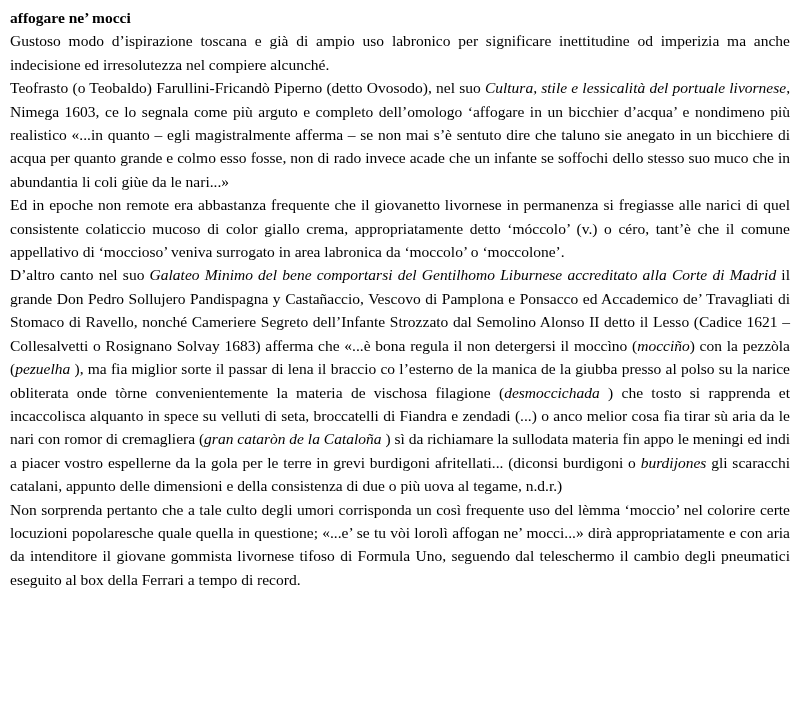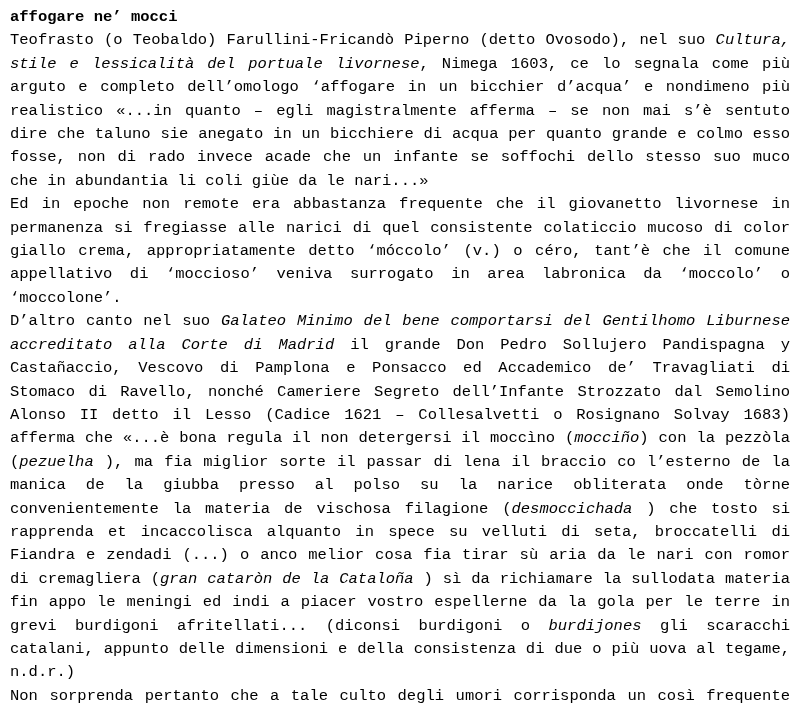--- a/index.html
+++ b/index.html
@@ -7,21 +7,21 @@
     padding: 0;
     background: #ffffff;
   }
   .page {
     width: 800px;
     height: 711px;
     box-sizing: border-box;
     padding: 6px 10px 0 10px;
     background: #ffffff;
     color: #000000;
-    font-family: Liberation Mono, monospace;
+    font-family: Liberation Serif, serif;
     font-size: 15.5px;
     line-height: 23.4px;
     overflow: hidden;
   }
   .entry-title {
     margin: 0;
     font-size: 15.5px;
     font-weight: bold;
     line-height: 23.4px;
   }
@@ -32,18 +32,19 @@
   .i {
     font-style: italic;
   }
 </style>
 </head>
 <body>
 
 <div class="page">
   <h1 class="entry-title">affogare ne’ mocci</h1>
   <div class="doc-body">
+      <p><span>Gustoso modo d’ispirazione toscana e già di ampio uso labronico per significare inettitudine od imperizia ma anche indecisione ed irresolutezza nel compiere alcunché.</span></p>
       <p><span>Teofrasto (o Teobaldo) Farullini-Fricandò Piperno (detto Ovosodo), nel suo </span><span class="i">Cultura, stile e lessicalità del portuale livornese</span><span>, Nimega 1603, ce lo segnala come più arguto e completo dell’omologo ‘affogare in un bicchier d’acqua’ e nondimeno più realistico «...in quanto – egli magistralmente afferma – se non mai s’è sentuto dire che taluno sie anegato in un bicchiere di acqua per quanto grande e colmo esso fosse, non di rado invece acade che un infante se soffochi dello stesso suo muco che in abundantia li coli giùe da le nari...»</span></p>
       <p><span>Ed in epoche non remote era abbastanza frequente che il giovanetto livornese in permanenza si fregiasse alle narici di quel consistente colaticcio mucoso di color giallo crema, appropriatamente detto ‘móccolo’ (v.) o céro, tant’è che il comune appellativo di ‘moccioso’ veniva surrogato in area labronica da ‘moccolo’ o ‘moccolone’.</span></p>
       <p><span>D’altro canto nel suo </span><span class="i">Galateo Minimo del bene comportarsi del Gentilhomo Liburnese accreditato alla Corte di Madrid</span><span> il grande Don Pedro Sollujero Pandispagna y Castañaccio, Vescovo di Pamplona e Ponsacco ed Accademico de’ Travagliati di Stomaco di Ravello, nonché Cameriere Segreto dell’Infante Strozzato dal Semolino Alonso II detto il Lesso (Cadice 1621 – Collesalvetti o Rosignano Solvay 1683) afferma che «...è bona regula il non detergersi il moccìno (</span><span class="i">mocciño</span><span>) con la pezzòla (</span><span class="i">pezuelha</span><span> ), ma fia miglior sorte il passar di lena il braccio co l’esterno de la manica de la giubba presso al polso su la narice obliterata onde tòrne convenientemente la materia de vischosa filagione (</span><span class="i">desmoccichada</span><span> ) che tosto si rapprenda et incaccolisca alquanto in spece su velluti di seta, broccatelli di Fiandra e zendadi (...) o anco melior cosa fia tirar sù aria da le nari con romor di cremagliera (</span><span class="i">gran cataròn de la Cataloña</span><span> ) sì da richiamare la sullodata materia fin appo le meningi ed indi a piacer vostro espellerne da la gola per le terre in grevi burdigoni afritellati... (diconsi burdigoni o </span><span class="i">burdijones</span><span> gli scaracchi catalani, appunto delle dimensioni e della consistenza di due o più uova al tegame, n.d.r.)</span></p>
       <p><span>Non sorprenda pertanto che a tale culto degli umori corrisponda un così frequente uso del lèmma ‘moccio’ nel colorire certe locuzioni popolaresche quale quella in questione; «...e’ se tu vòi lorolì affogan ne’ mocci...» dirà appropriatamente e con aria da intenditore il giovane gommista livornese tifoso di Formula Uno, seguendo dal teleschermo il cambio degli pneumatici eseguito al box della Ferrari a tempo di record.</span></p>
     </div>
 </div>
 
 </body></html>

